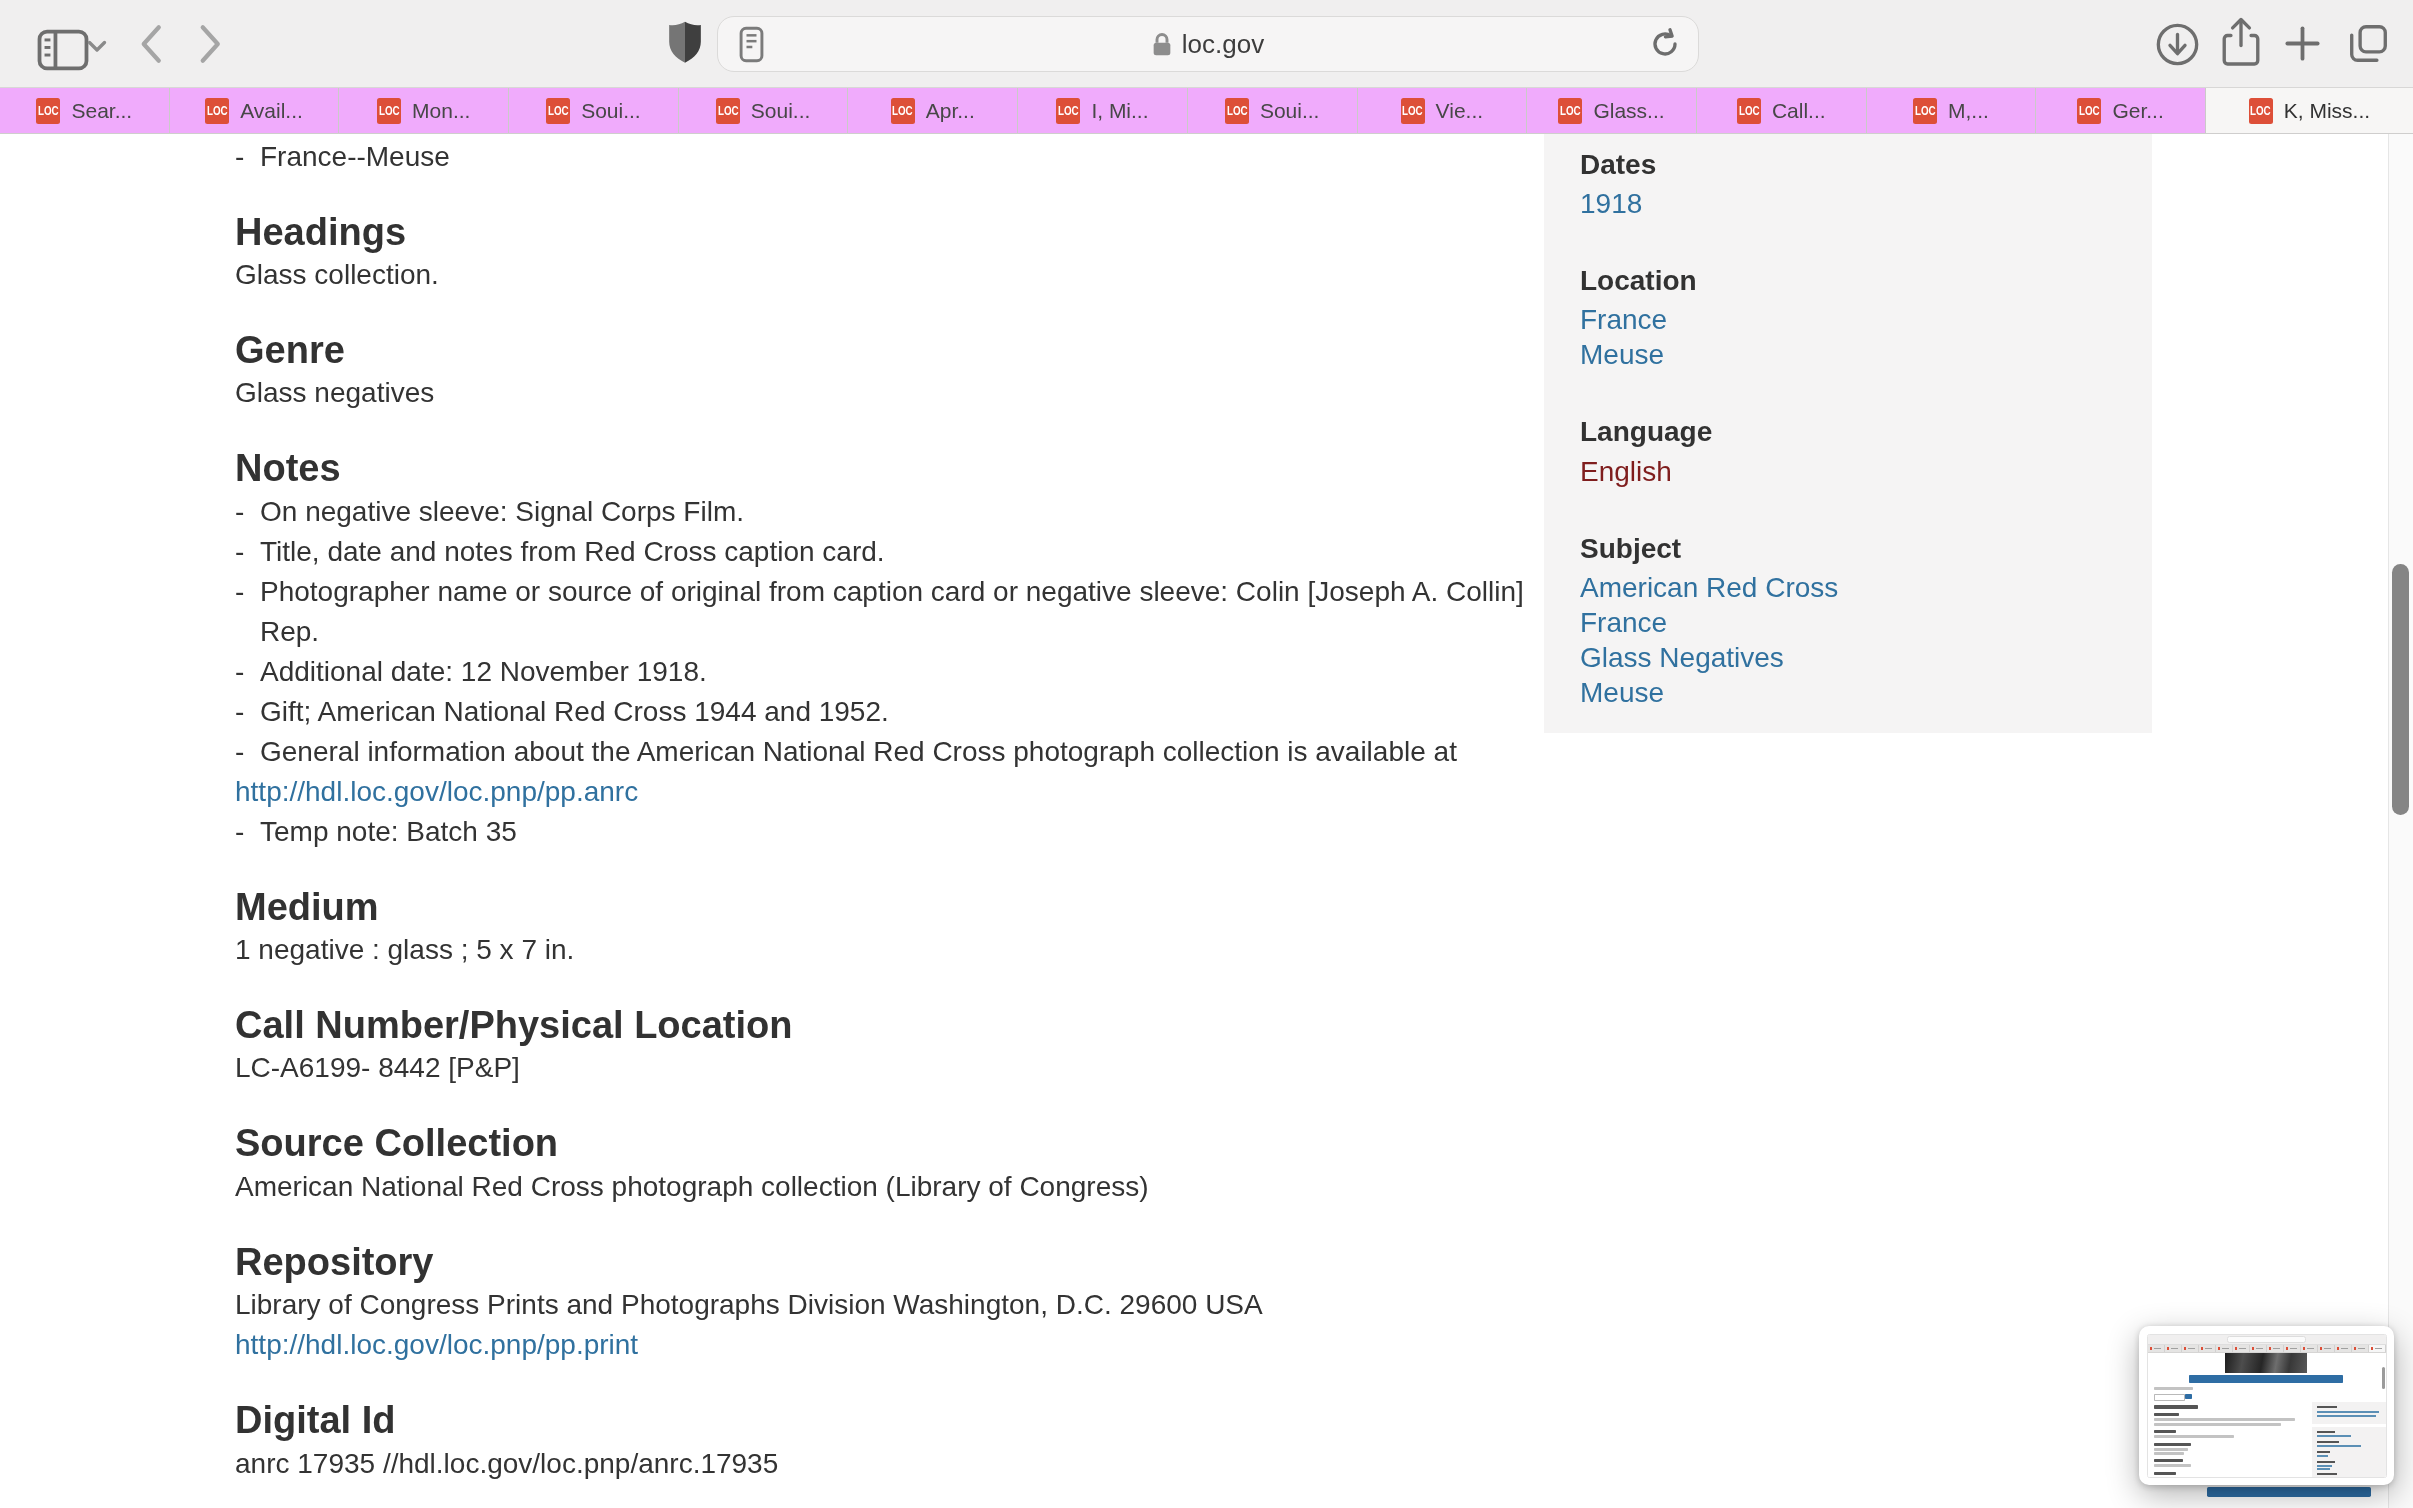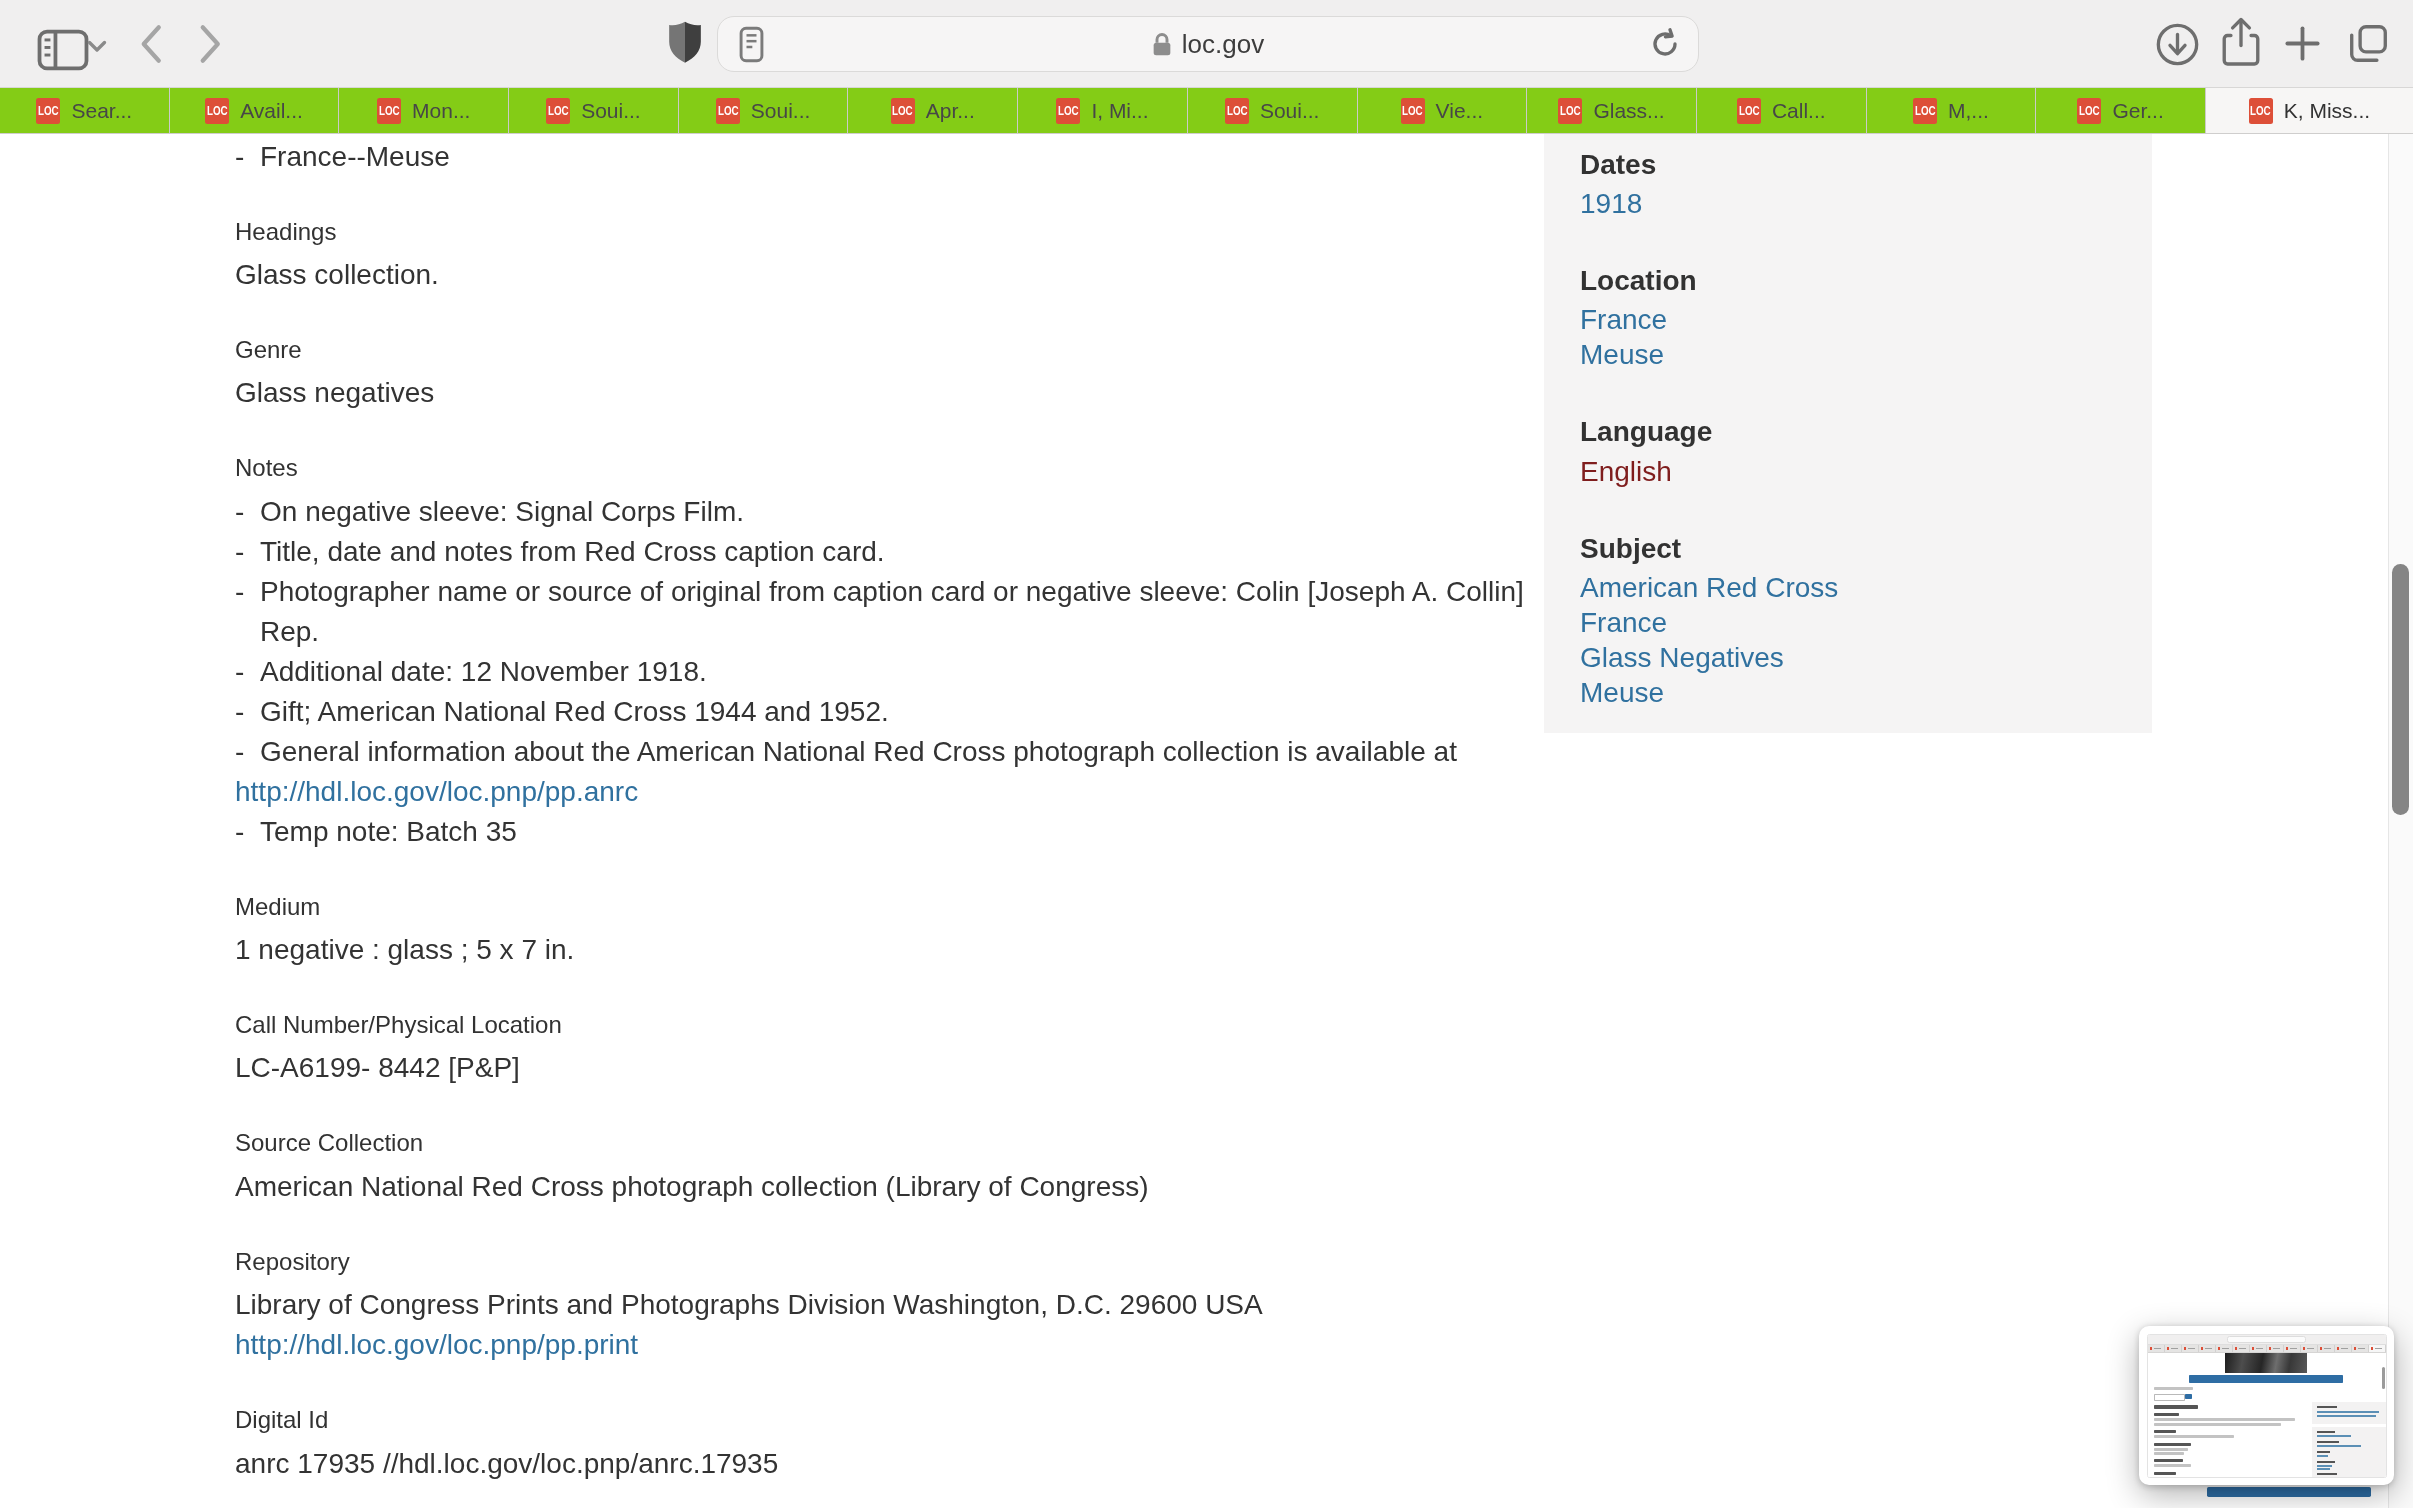--- a/index.html
+++ b/index.html
@@ -9,39 +9,39 @@
   
   .toolbar{position:absolute;left:0;top:0;width:2413px;height:87px;background:#f0efef;}
   .tool-icon{position:absolute;display:flex;align-items:center;justify-content:center;}
   .urlbar{position:absolute;left:717px;top:16px;width:980px;height:54px;background:#f6f5f5;
     border:1.7px solid #dbdad9;border-radius:17px;display:flex;align-items:center;}
   .url-center{flex:1;display:flex;align-items:center;justify-content:center;gap:10px;
     font-size:26px;color:#3d3d3d;}
   .url-side{width:67px;display:flex;align-items:center;justify-content:center;}
 
   
-  .tabstrip{position:absolute;left:0;top:87px;width:2413px;height:47px;background:#84cc16;
+  .tabstrip{position:absolute;left:0;top:87px;width:2413px;height:47px;background:#f0abfc;
     border-top:0.8px solid #d8d7d6;border-bottom:0.8px solid #cfcecd;display:flex;box-sizing:border-box;}
   .tab{flex:1 1 0;display:flex;align-items:center;justify-content:center;gap:11px;
     border-right:0.8px solid #cbcac9;overflow:hidden;white-space:nowrap;
     font-size:21px;color:#474747;box-sizing:border-box;cursor:default;}
   .tab:last-child{border-right:none;}
   .tab.active{flex:0 0 207px;background:#f7f6f5;color:#323232;}
   .favicon{flex:0 0 auto;width:24px;height:26px;border-radius:2.5px;display:flex;align-items:center;
     justify-content:center;color:#fff;font-weight:bold;font-size:12.6px;}
   .favicon span{transform:scaleX(.78);letter-spacing:0;}
 
   
   .content{position:absolute;left:0;top:134px;width:2413px;height:1374px;background:#fff;overflow:hidden;}
   .main{position:absolute;left:235px;top:0;width:1307px;color:#333;font-size:28px;}
   .main .row{line-height:40px;}
   .cut-item{margin-top:2.5px;display:flex;}
   .dash{flex:0 0 25px;}
   .section{margin-top:35px;}
-  .section h3{font-size:24px;line-height:40px;font-weight:normal;color:#323232;margin:35px 0 3.4px 0;}
+  .section h3{font-size:38px;line-height:40px;font-weight:bold;color:#323232;margin:35px 0 3.4px 0;}
   .section p{margin:0;line-height:40px;}
   .note{display:flex;line-height:40px;}
   a.lnk{text-decoration:none;}
 
   
   .rail{position:absolute;left:1544px;top:0;width:608px;height:599px;background:#f5f4f4;
     box-sizing:border-box;padding:5px 0 0 36px;color:#333;}
   .rail h4{font-size:28px;line-height:35px;font-weight:bold;color:#323232;margin:42px 0 4.2px 0;}
   .rail .rsec:first-child h4{margin-top:8px;}
   .rail .rlink{display:block;font-size:28px;line-height:35px;text-decoration:none;}

